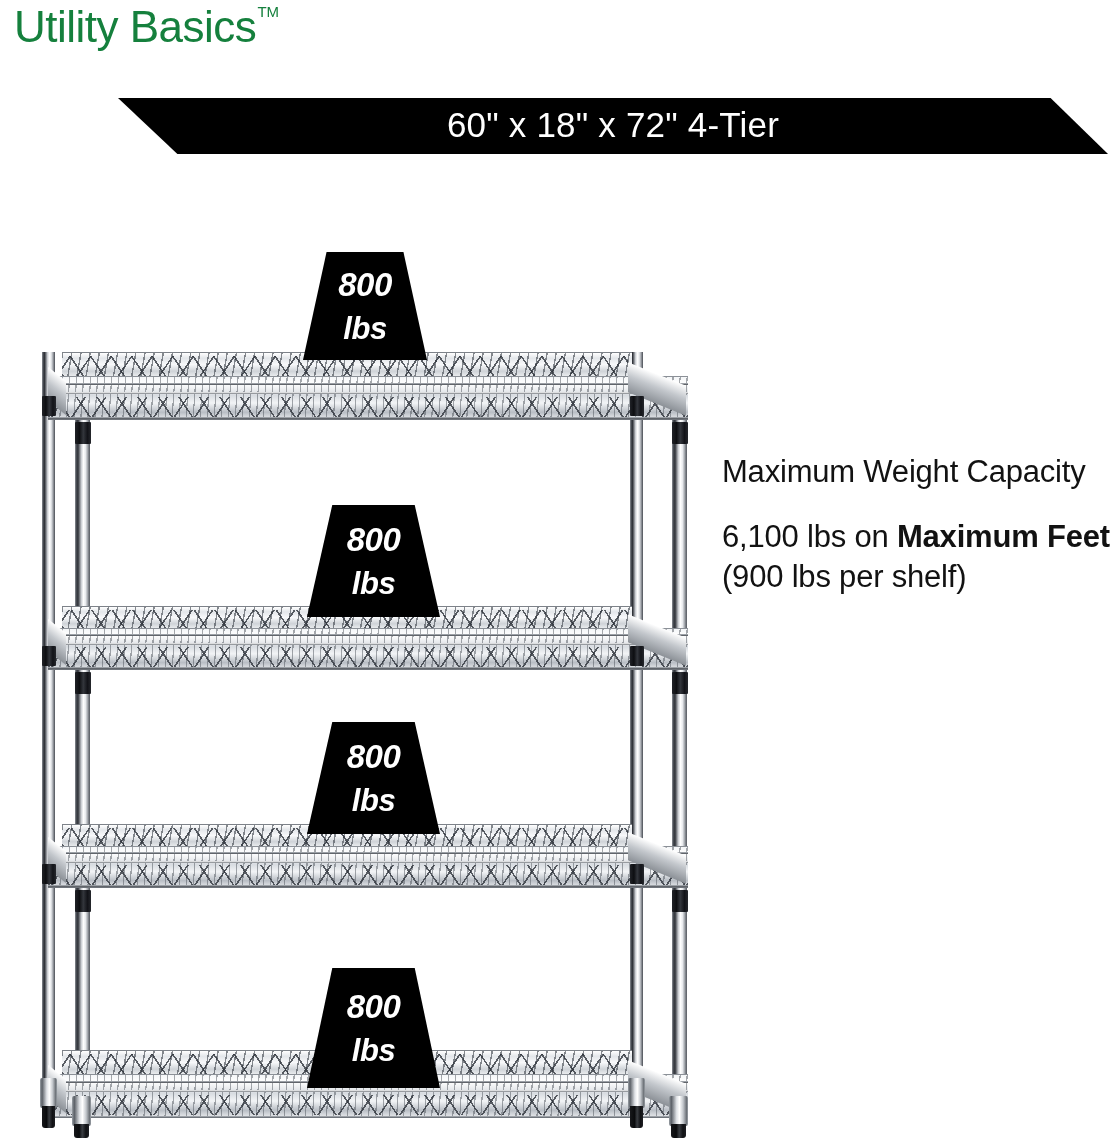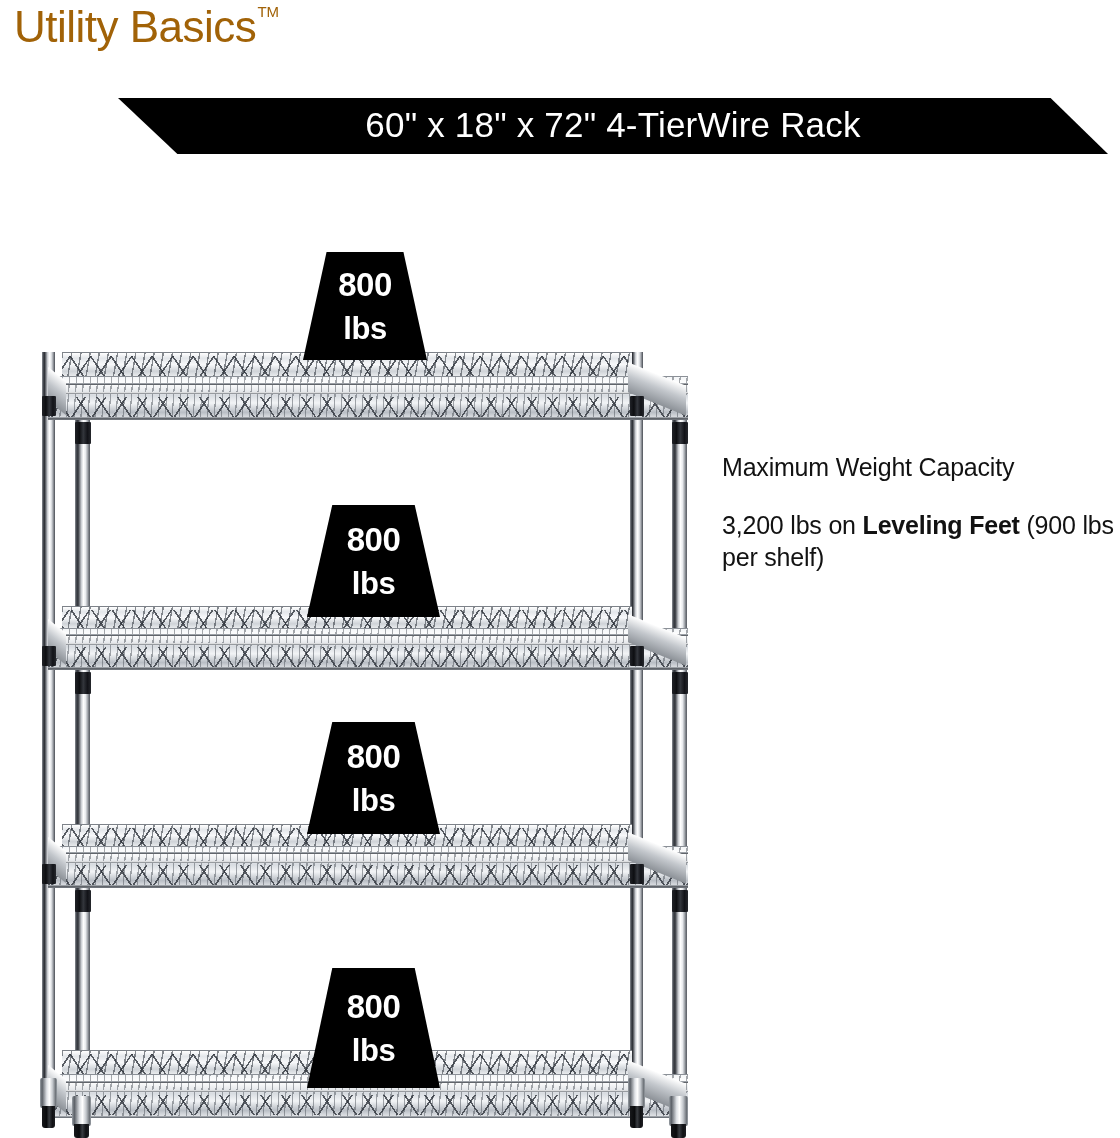--- a/index.html
+++ b/index.html
@@ -9,21 +9,21 @@
     position:relative; overflow:hidden;
     font-family:"Liberation Sans", sans-serif;
     color:#111111;
     -webkit-font-smoothing:antialiased;
   }
 
   
   #brand {
     position:absolute; left:14px; top:2px;
     font-size:44px; font-weight:400; letter-spacing:-0.5px;
-    color:#a16207; white-space:nowrap;
+    color:#15803d; white-space:nowrap;
   }
   #brand-tm {
     font-size:15px; vertical-align:super; letter-spacing:0;
     position:relative; top:-9px; left:1px;
   }
 
   
   #banner-wrap {
     position:absolute; left:118px; top:98px;
     width:990px; height:56px;
@@ -133,57 +133,56 @@
   }
   .hwire.dark { background:linear-gradient(to bottom,#b9bec4,#43474d); }
 
   
   .rail-left, .rail-right {
     position:absolute;
     background:linear-gradient(to bottom,#ffffff,#c3c7cc 45%,#8c9197);
   }
 
   
-  .badge { position:absolute; }
+  .badge { position:absolute;font-style:italic; }
   .badge-shape {
     position:absolute; inset:0; background:#000000;
     clip-path: polygon(19% 0%, 81% 0%, 100% 100%, 0% 100%);
   }
   .badge-text {
     position:absolute; inset:0;
     display:flex; flex-direction:column;
     align-items:center; justify-content:center;
     color:#ffffff; font-weight:700; line-height:1.0;
   }
   .badge-num { font-size:33px; letter-spacing:-0.5px; }
   .badge-unit { font-size:31px; margin-top:12px; letter-spacing:-0.5px; }
 
   
   #copy {
     position:absolute; left:722px; top:452px;
     width:398px;
-    font-size:25px; line-height:1.27;
+    font-size:31px; line-height:1.27;
     color:#121212; letter-spacing:-0.2px;
   }
   #copy .para { margin-bottom:26px; }
   #copy .para:last-child { margin-bottom:0; }
   #copy b { font-weight:700; }
 </style>
 </head>
 <body>
 
 <div id="brand">
   <span>Utility Basics</span><span id="brand-tm">TM</span>
 </div>
 
 <div id="banner-wrap">
   <div id="banner-shape"></div>
   <div id="banner-text">
     <span>60" x 18" x 72" 4-Tier </span>
-      <span> Wire Rack</span>
   </div>
 </div>
 
 <div id="rack">
 
   <div class="post" style="left:42px;  top:22px;  width:13px; height:742px;"></div>
   <div class="post" style="left:75px;  top:48px;  width:15px; height:742px;"></div>
   <div class="post" style="left:630px; top:22px;  width:13px; height:742px;"></div>
   <div class="post" style="left:672px; top:48px;  width:15px; height:742px;"></div>
 
@@ -310,17 +309,17 @@
 </div>
 
 <div id="copy">
 
   <div class="para">
     <span>Maximum Weight</span>
     <span>Capacity</span>
   </div>
 
   <div class="para">
-    <span>3,200 lbs on </span><b>Leveling Feet</b><span> (900 lbs per shelf)</span>
+    <span>6,100 lbs on </span><b>Maximum Feet</b><span> (900 lbs per shelf)</span>
   </div>
 
 
 </div>
 
 </body></html>

